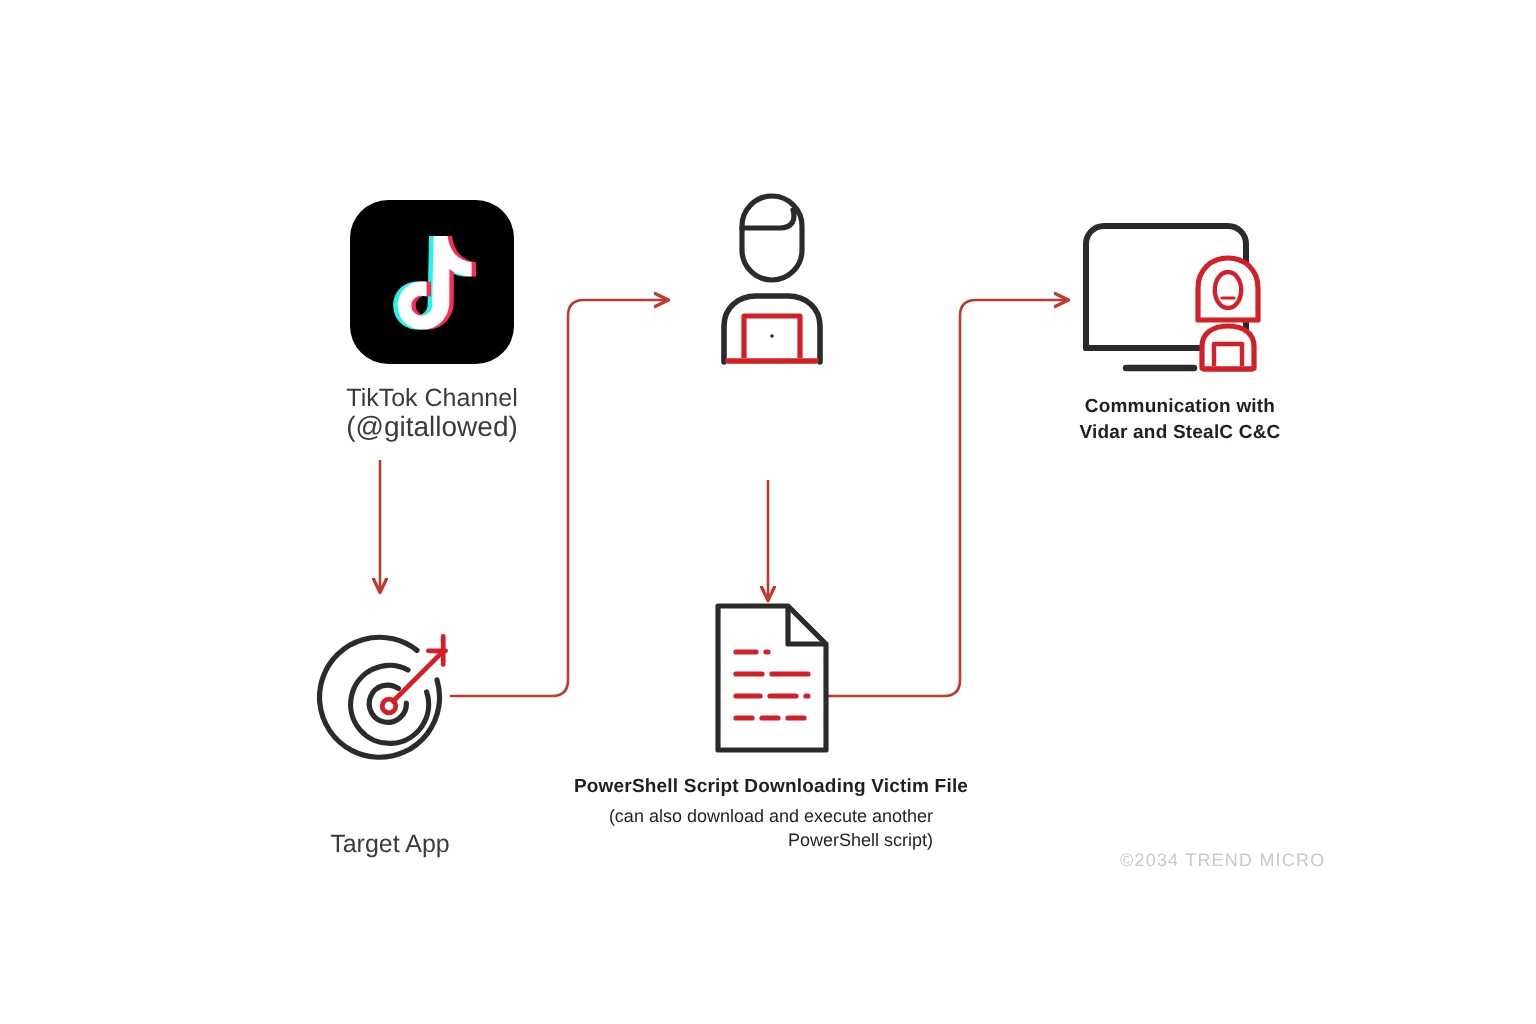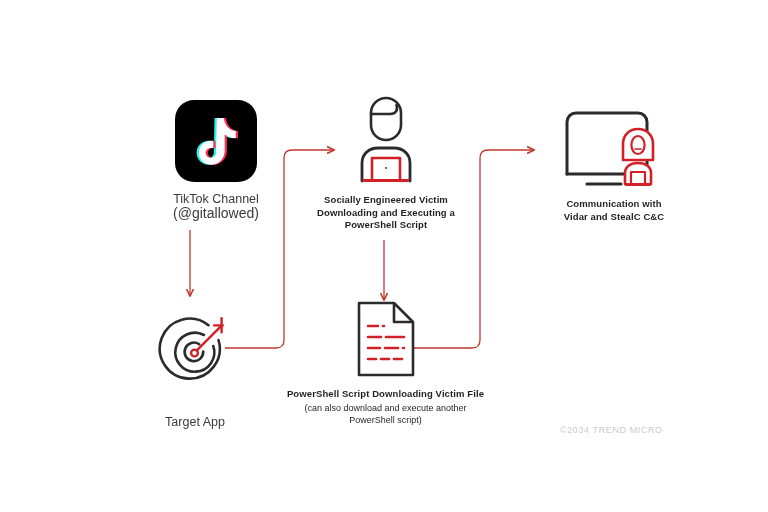--- a/index.html
+++ b/index.html
@@ -37,21 +37,21 @@
   .caption {
     text-align: center;
     font-weight: bold;
     font-size: 9.5px;
     line-height: 12.5px;
     color: #231f20;
     letter-spacing: 0.1px;
     white-space: pre-line;
   }
   .subcaption {
-    text-align: center;
+    text-align: right;
     font-size: 9px;
     line-height: 12px;
     color: #231f20;
     white-space: pre-line;
   }
   .label-lg {
     text-align: left;
     font-size: 12.5px;
     line-height: 16px;
     color: #3b3b3b;
@@ -84,21 +84,21 @@
   
   #node-victim { left: 296px; top: 95px; width: 180px; }
   #node-victim .caption { margin-top: 7px; }
 
   
   #node-doc { left: 258px; top: 300px; width: 255px; }
   #node-doc .caption { margin-top: 10px; }
   #node-doc .subcaption { margin-top: 1px; }
 
   
-  #node-cc { left: 544px; top: 104px; width: 140px; align-items: center; }
+  #node-cc { left: 520px; top: 104px; width: 140px; align-items: center; }
   #node-cc .caption { margin-top: 8px; }
 
   
   #copyright {
     position: absolute;
     left: 560px;
     top: 425px;
     font-size: 9px;
     letter-spacing: 0.6px;
     color: #c9c9c9;
@@ -183,23 +183,20 @@
       <path d="M33,19 L52,19 C58,19 60,15 58.5,10" fill="none" stroke="#2b2b2b" stroke-width="2.6" stroke-linecap="round"></path>
 
       <path d="M24,86 L24,68 C24,59 31,53 40,53 L56,53 C65,53 72,59 72,68 L72,86" fill="none" stroke="#2b2b2b" stroke-width="2.8" stroke-linecap="round"></path>
 
       <path d="M34,84 L34,63 L62,63 L62,84" fill="none" stroke="#d32027" stroke-width="2.6" stroke-linejoin="round"></path>
 
       <line x1="26" y1="85.5" x2="70" y2="85.5" stroke="#d32027" stroke-width="2.8" stroke-linecap="round"></line>
 
       <circle cx="48" cy="73" r="0.9" fill="#2b2b2b"></circle>
     </svg>
-    <div class="caption">Socially Engineered Victim
-Downloading and Executing a
-PowerShell Script</div>
   </div>
 
   <div class="node" id="node-doc">
     <svg width="64" height="78" viewBox="0 0 64 78">
 
       <path d="M5,3 L40,3 L59,22 L59,75 L5,75 Z" fill="#ffffff" stroke="#2b2b2b" stroke-width="2.6" stroke-linejoin="round"></path>
       <path d="M40,3 L40,22 L59,22" fill="none" stroke="#2b2b2b" stroke-width="2.6" stroke-linejoin="round"></path>
 
       <g stroke="#d32027" stroke-width="2.6" stroke-linecap="round">
         <line x1="14" y1="26" x2="24" y2="26"></line>

